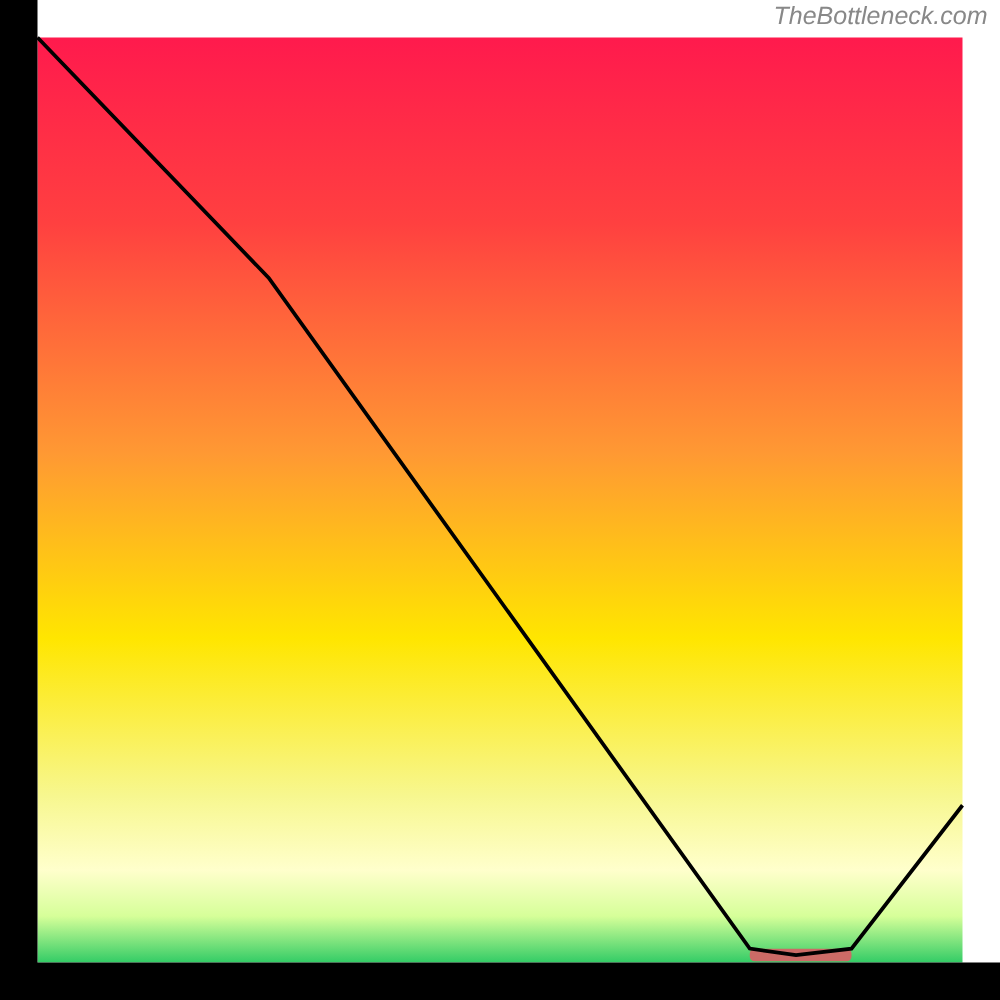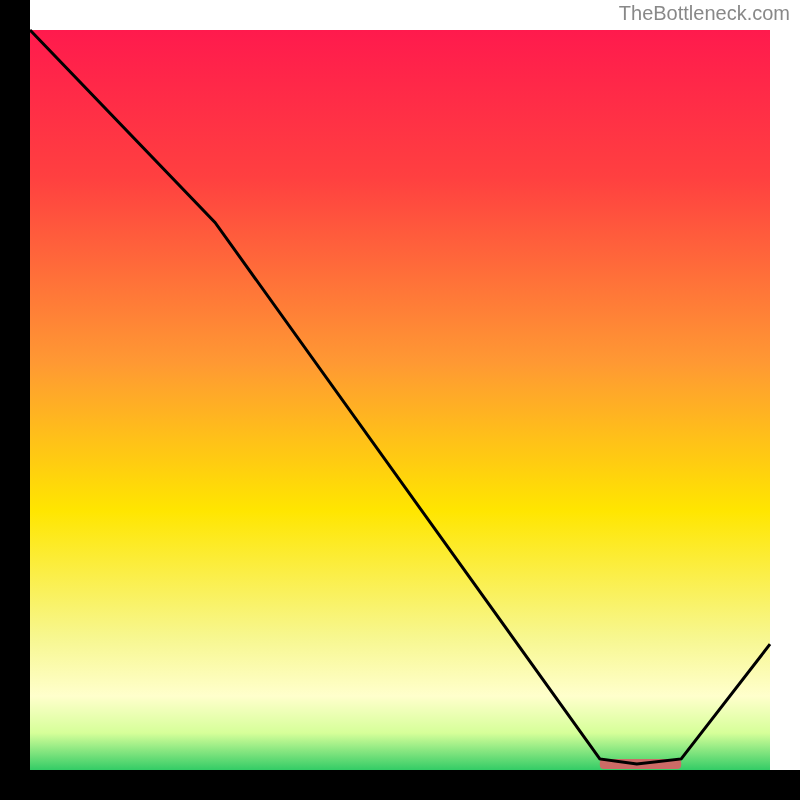--- a/index.html
+++ b/index.html
@@ -8,20 +8,21 @@
     width: 800px;
     height: 800px;
     overflow: hidden;
     font-family: Arial, sans-serif;
     background: #fff;
   }
   .chart-container {
     position: relative;
     width: 800px;
     height: 704px;
+    font-style: italic;
   }
   .watermark {
     position: absolute;
     top: 2px;
     right: 10px;
     color: #888;
     font-size: 20px;
     font-weight: normal;
     z-index: 10;
   }

